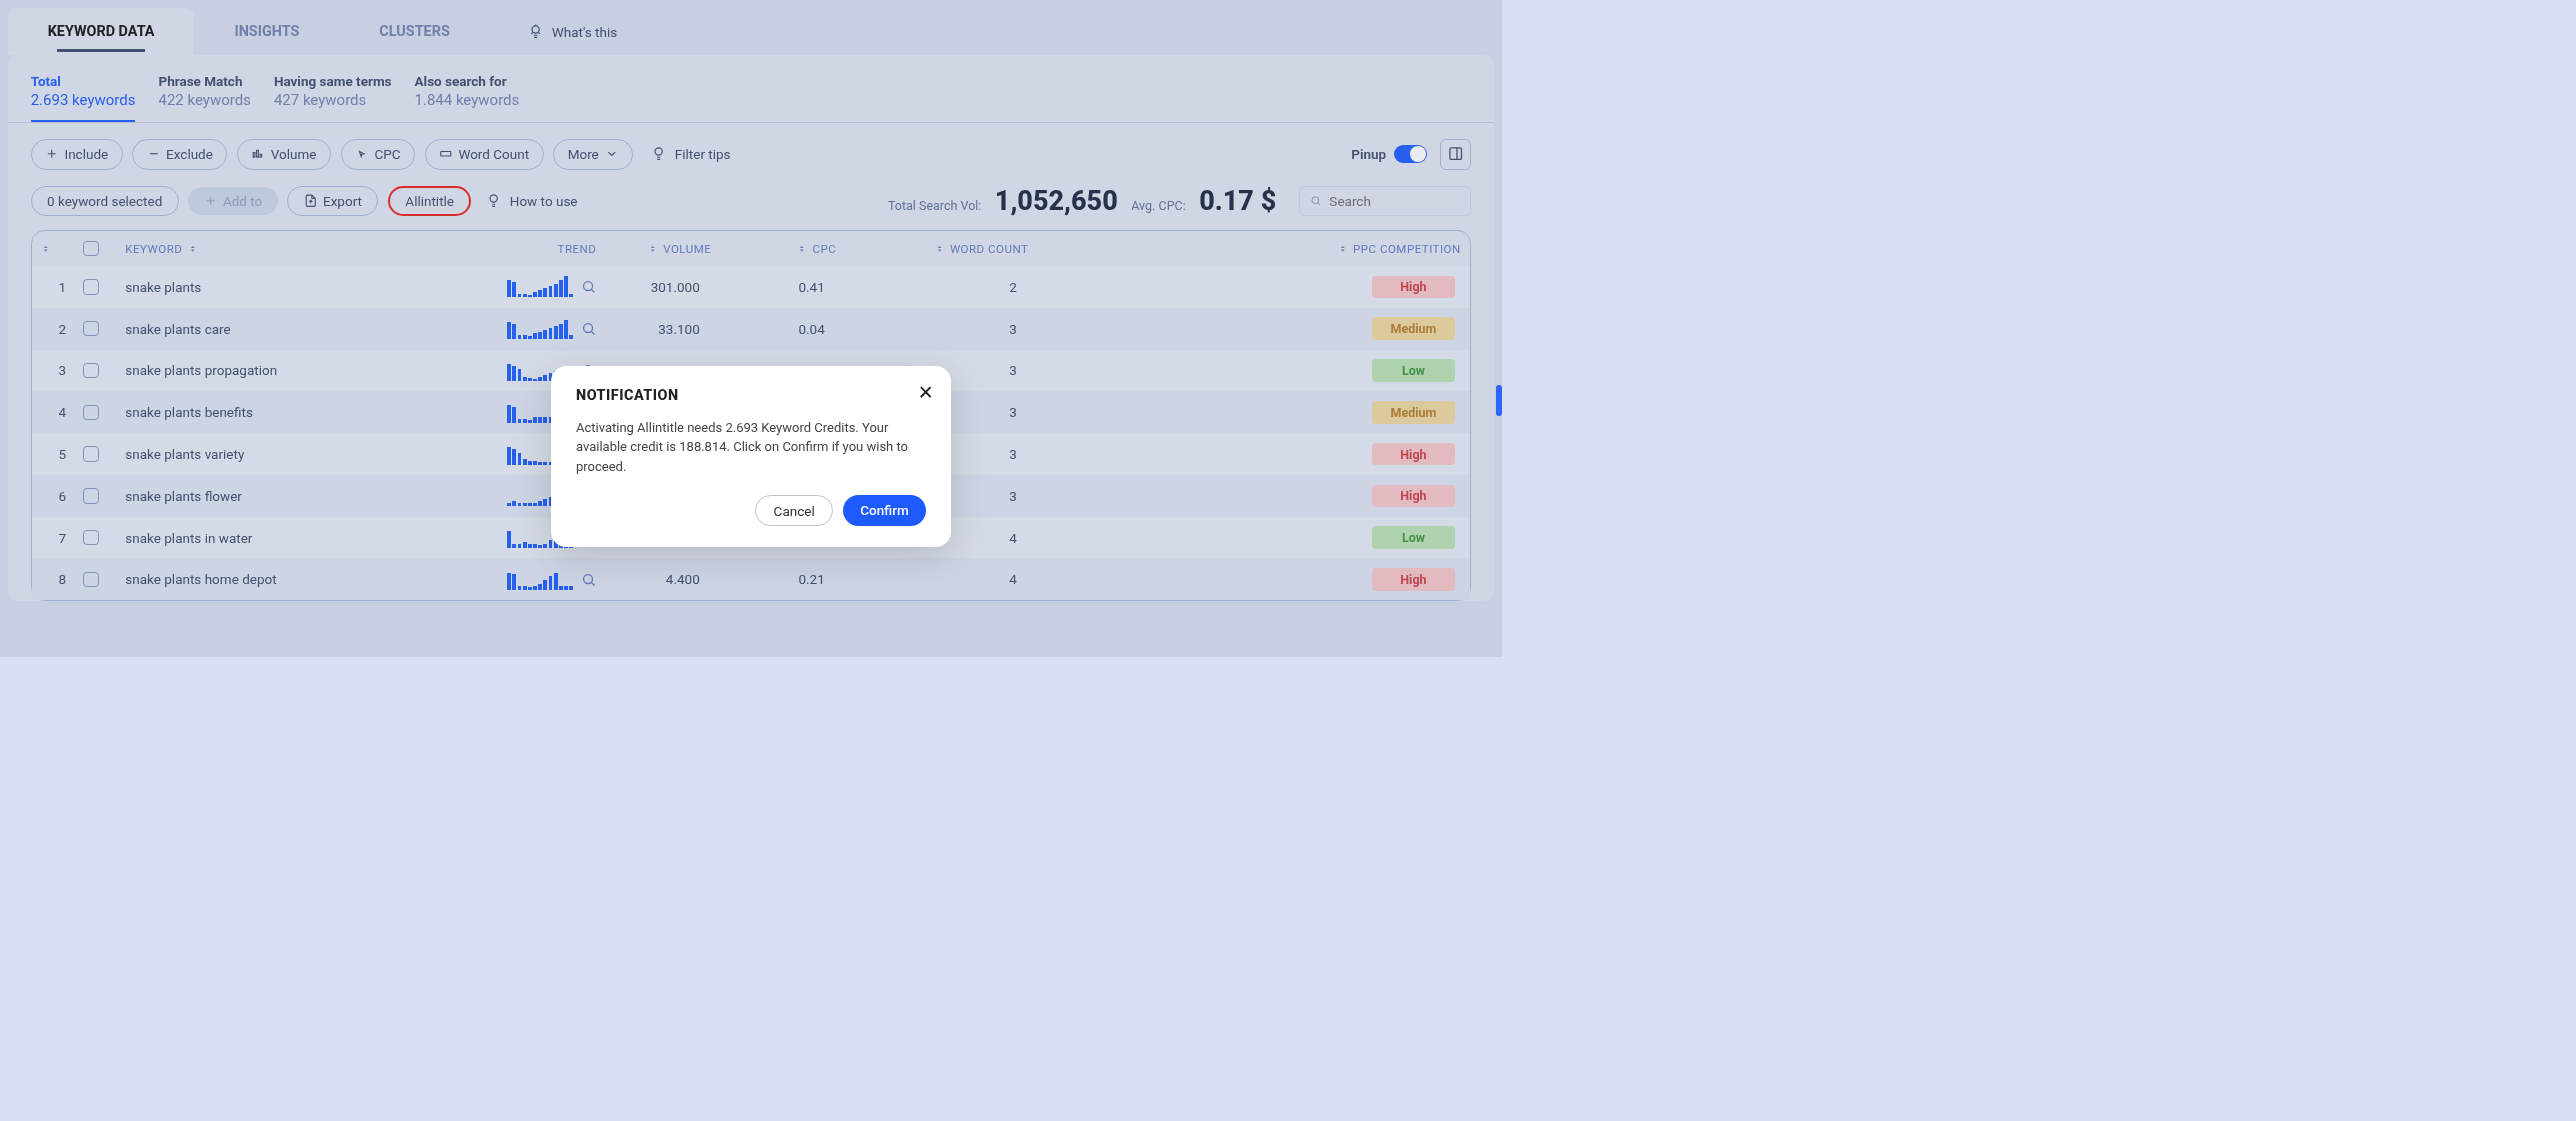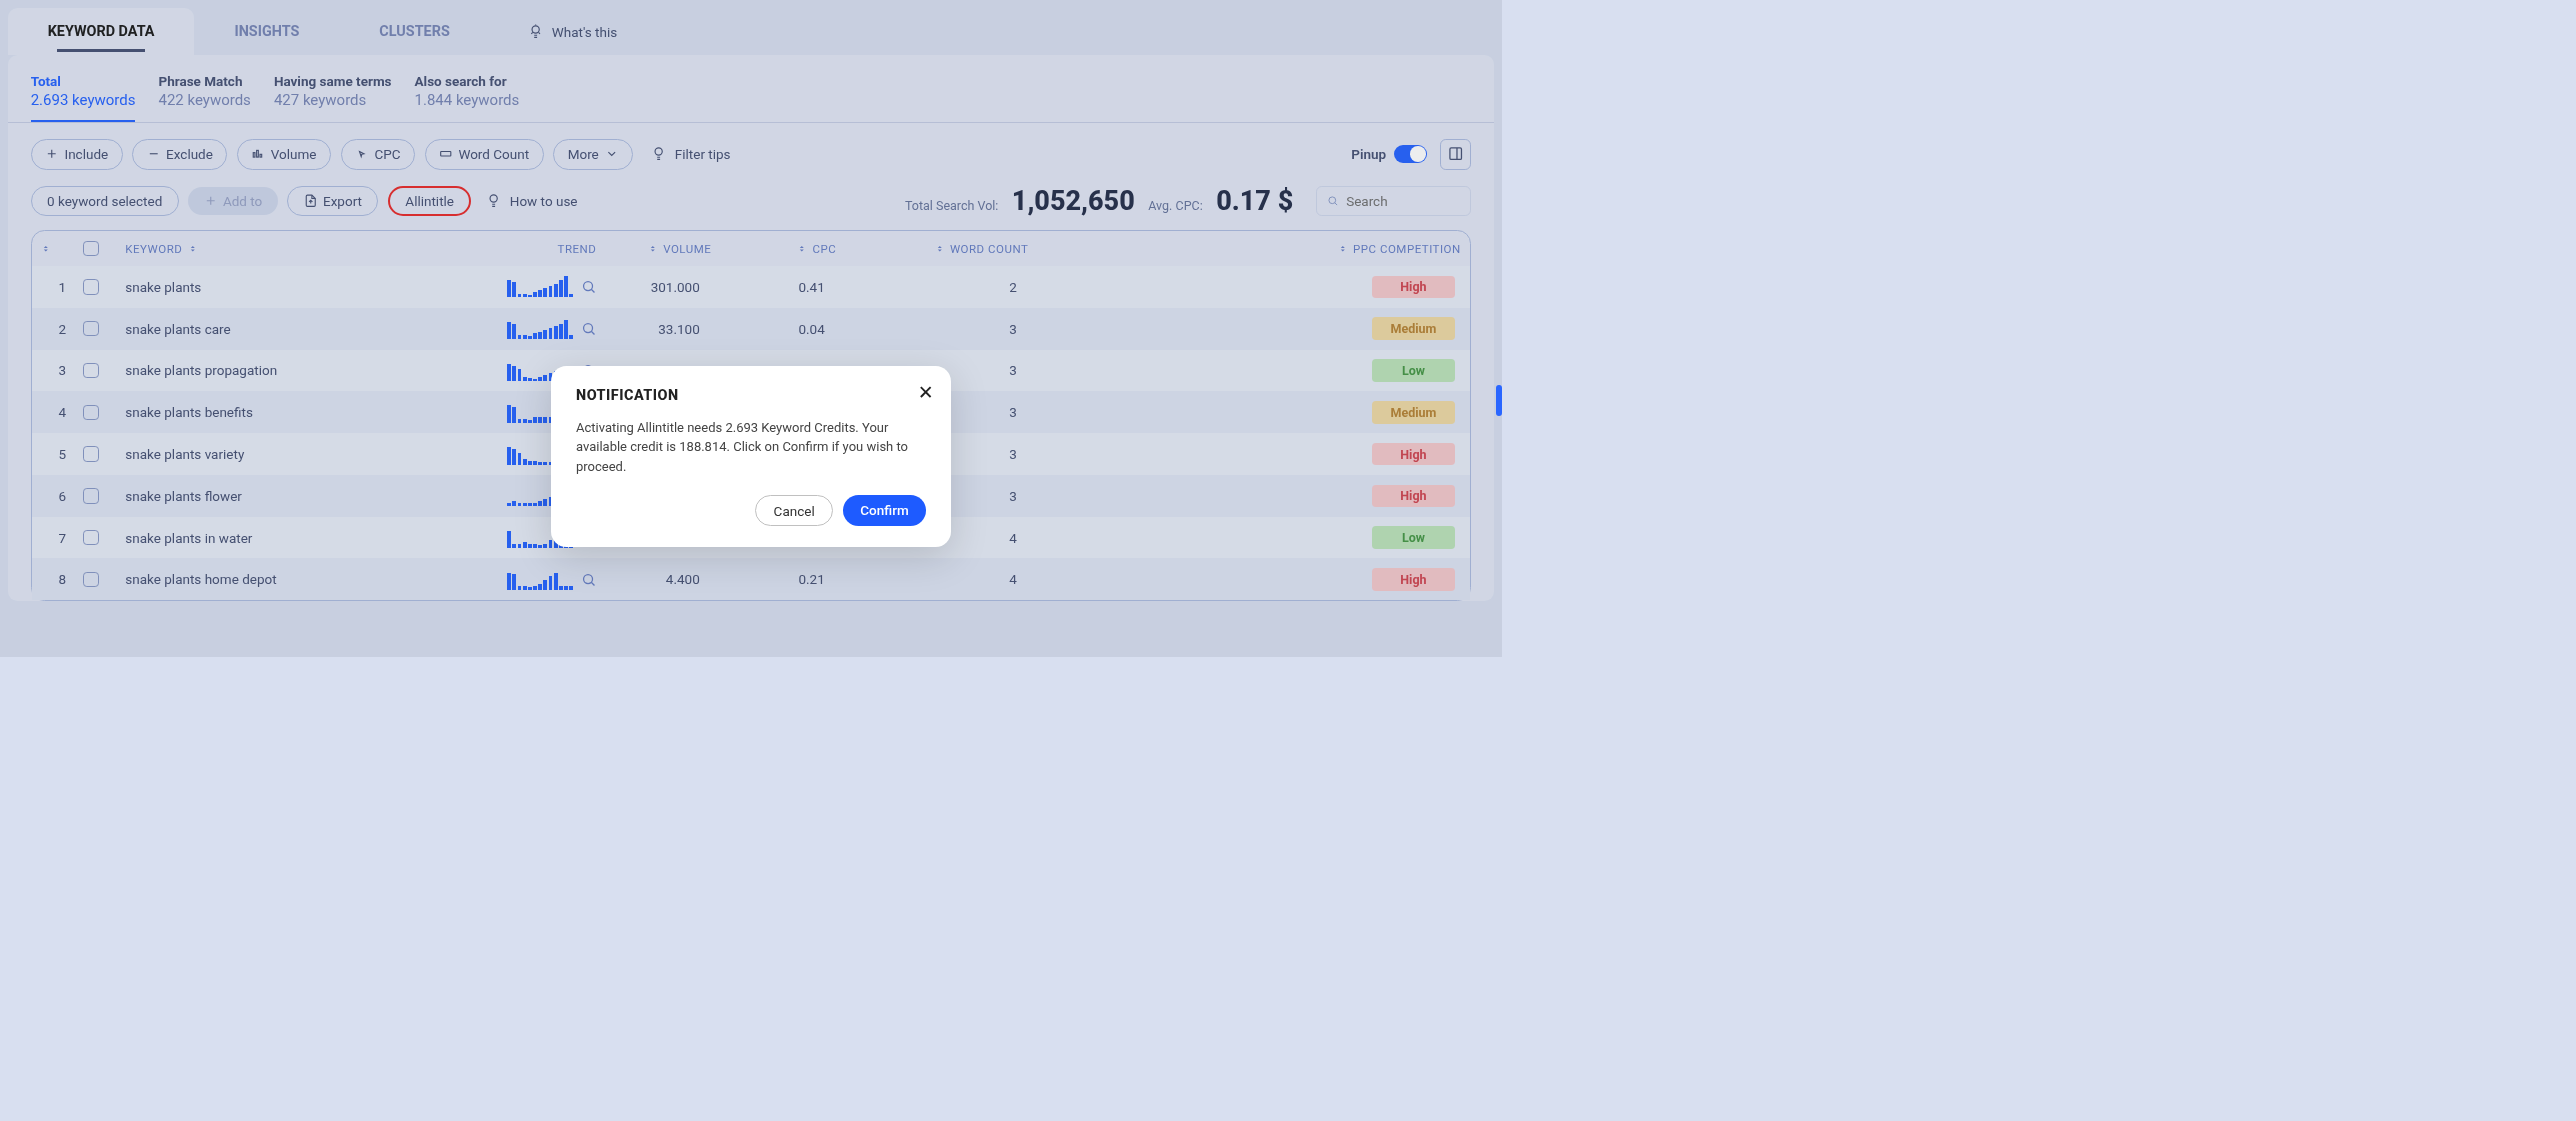--- a/index.html
+++ b/index.html
@@ -33,21 +33,21 @@
 
 .row2 { display: flex; align-items: center; gap: 9.6px; padding: 0 23px 13.5px 23px; }
 .sel-count { border: 1px solid #adbce0; border-radius: 15.4px; padding: 5.8px 15.4px; background: #e2e7f5; }
 .addto { background: #cfd7ec; color: #9aa5c8; border-radius: 15.4px; padding: 5.8px 15.4px; display: inline-flex; align-items: center; gap: 5.8px; }
 .allintitle { border: 2.4px solid #e93030; border-radius: 15.4px; padding: 4.8px 15.4px; color: #4a5578; cursor: pointer; }
 .export-btn { border: 1px solid #adbce0; border-radius: 15.4px; padding: 5.8px 15.4px; display: inline-flex; align-items: center; gap: 5.8px; cursor: pointer; }
 .howto { display: flex; align-items: center; gap: 7.7px; cursor: pointer; margin-left: 3.8px; }
 .stats { margin-left: auto; display: flex; align-items: baseline; gap: 13.5px; }
 .stats .label { color: #6a789f; font-size: 12.5px; }
 .stats .big { font-size: 27px; font-weight: 800; color: #2a344f; }
-.search-kw { border: 1px solid #cfd7ec; border-radius: 5.8px; background: #e2e7f5; display: flex; align-items: center; gap: 7.7px; padding: 5.8px 9.6px; width: 155px; margin-left: 13.5px; }
+.search-kw { border: 1px solid #cfd7ec; border-radius: 5.8px; background: #e2e7f5; display: flex; align-items: center; gap: 7.7px; padding: 5.8px 9.6px; width: 172px; margin-left: 13.5px; }
 .search-kw input { border: none; background: transparent; outline: none; width: 100%; font-size: 13.5px; color: #4a5578; }
 
 .table-outer { border: 1px solid #adbce0; border-radius: 13.5px; margin: 0 23px; background: #e2e7f5; }
 .thead { display: grid; grid-template-columns: 42px 42px 317px 154px 115px 125px 192px 1fr; align-items: center; padding: 9.6px 9.6px; color: #6a82c8; font-size: 11.5px; letter-spacing: 0.5px; }
 .thead > div { display: flex; align-items: center; gap: 5.8px; }
 .th-right { justify-content: flex-end; }
 .sort-icon { width: 9.6px; height: 9.6px; }
 .chk { width: 15.4px; height: 15.4px; border: 1.9px solid #8a9bc8; border-radius: 3.8px; cursor: pointer; }
 
 .trow { display: grid; grid-template-columns: 42px 42px 317px 154px 115px 125px 192px 1fr; align-items: center; padding: 9.6px 9.6px; }

